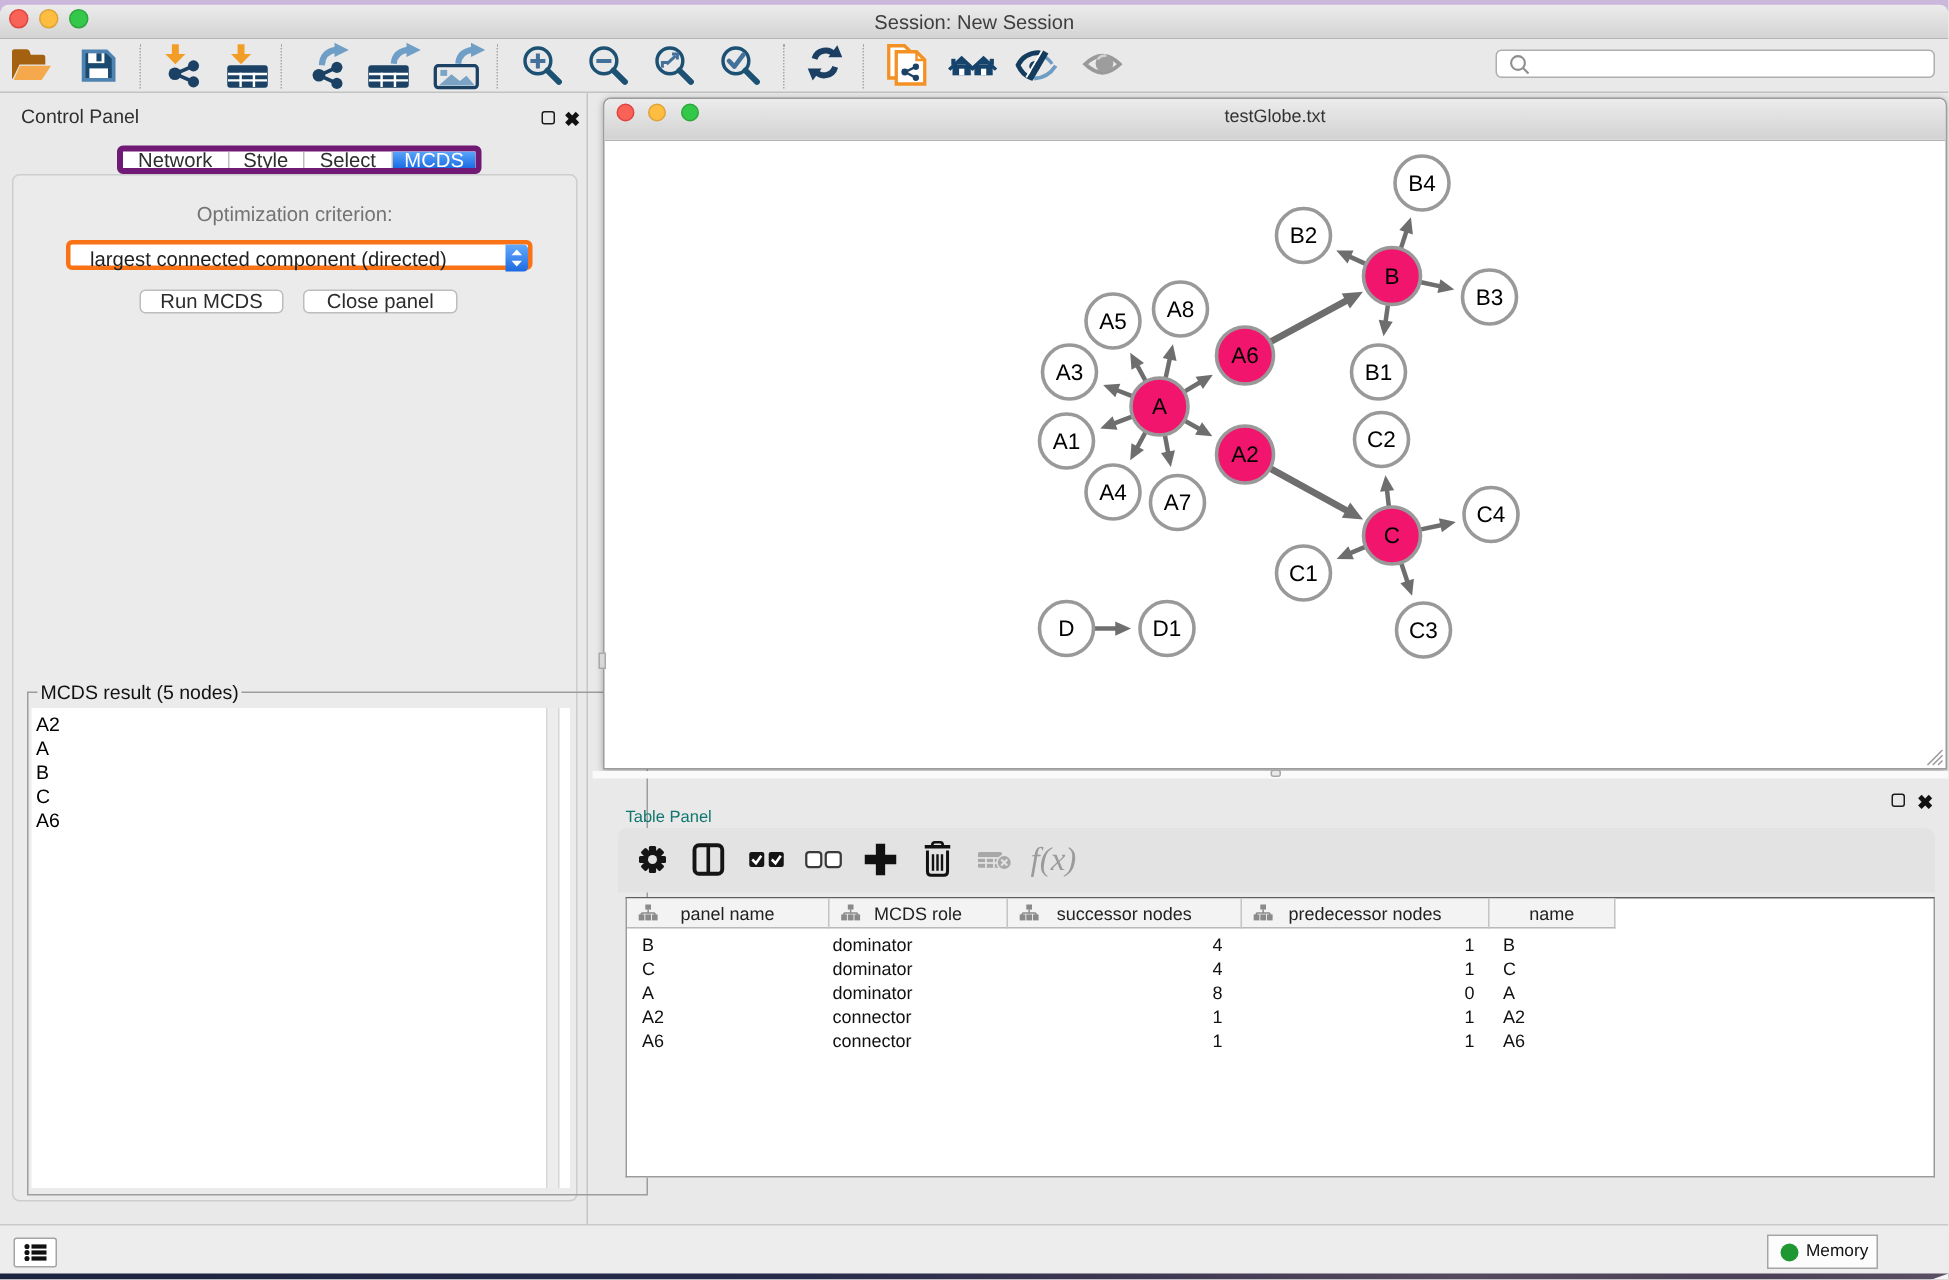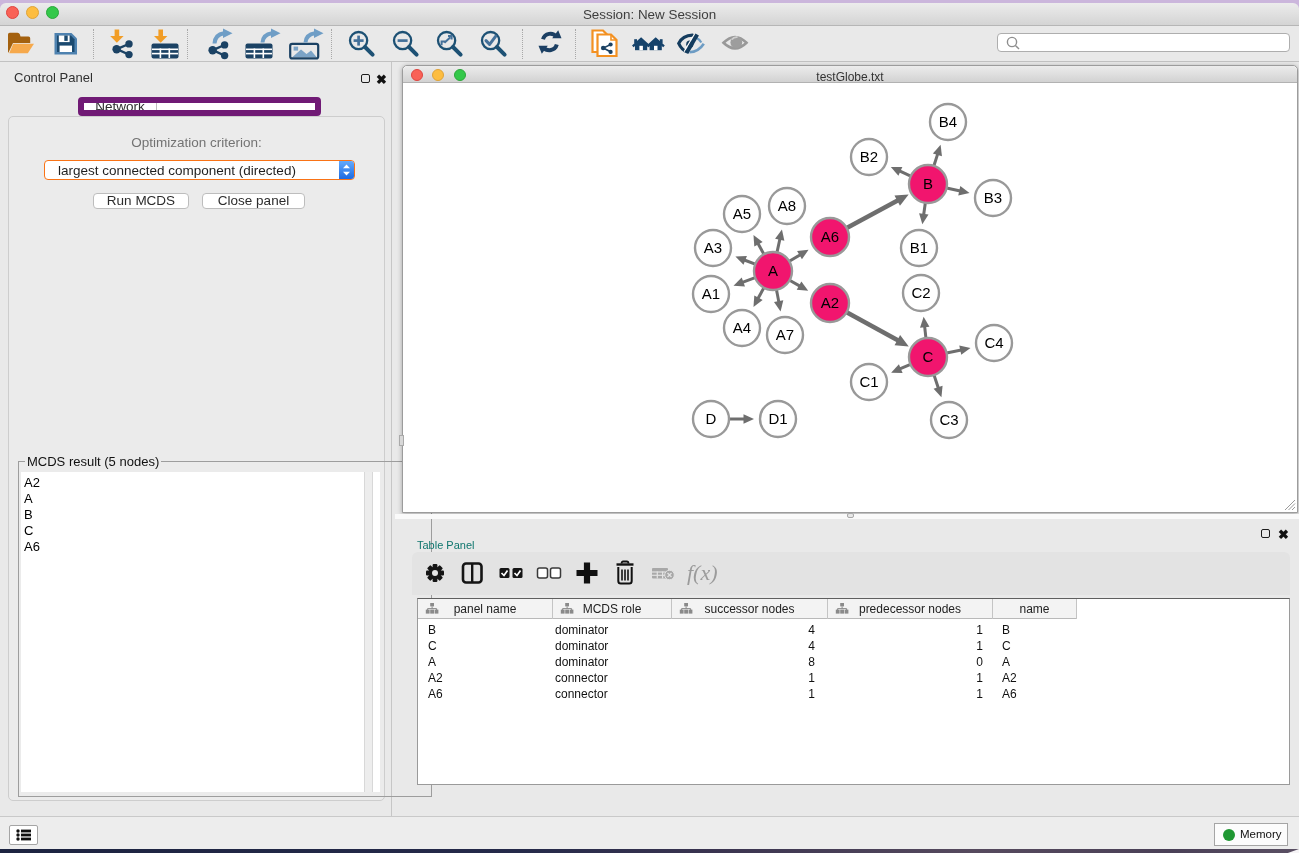--- a/index.html
+++ b/index.html
@@ -26,53 +26,53 @@
 #searchbox { position:absolute; left:997px; top:6px; width:293px; height:19px;
   background:#fff; border:1px solid #aeaeae; border-radius:4px; }
 
 
 #cpanel { left:0; top:62px; width:392px; height:754px; background:#e9e9e9;
   border-right:1px solid #c6c6c6; }
 #cpanel .hdr { position:absolute; left:14px; top:8px; font-size:13px; color:#303030; }
 .winbtn-sq { position:absolute; width:12px; height:12px; border:1.6px solid #1c1c1c; border-radius:2px; }
 .winbtn-x { position:absolute; font-size:15px; font-weight:bold; color:#111; line-height:12px; }
 
-.seg { position:absolute; display:flex; height:19px; border:6px solid #701a75;
-  border-radius:4px; background:#fff; overflow:hidden; font-size:13.5px;flex-direction:column; }
+.seg { position:absolute; display:flex; height:19px; border:4px solid #701a75;
+  border-radius:4px; background:#fff; overflow:hidden; font-size:13.5px; }
 .seg > div { display:flex; align-items:center; justify-content:center; color:#2e2e2e;
   border-right:1px solid #bdbdbd; height:100%; }
 .seg > div:last-child { border-right:none; }
 .seg > div.sel { background:linear-gradient(#5ba5fc,#1a6ce4); color:#fff; }
 
 #cpanel-inner { position:absolute; left:8px; top:54px; width:377px; height:685px;
   background:#ebebeb; border:1px solid #cdcdcd; border-radius:5px; }
 #optlabel { position:absolute; left:0; width:100%; top:18px; text-align:center;
   font-size:13.5px; color:#737373; }
 #dropdown { position:absolute; left:35px; top:43px; width:311px; height:20px;
-  background:#fff; border:1px solid #f97316; border-radius:4px;text-decoration:underline; }
+  background:#fff; border:3px solid #f97316; border-radius:4px;text-decoration:underline; }
 #dropdown .txt { position:absolute; left:13px; top:2px; font-size:13.5px; color:#1f1f1f; }
 #dropdown .btn { position:absolute; right:0; top:0; width:15px; height:18px;
   background:linear-gradient(#64aafd,#1d6ae2); border-radius:0 3px 3px 0; }
 .pbtn { position:absolute; height:16px; background:#fff; border:1px solid #bdbdbd;
   border-radius:4px; font-size:13.5px; color:#2c2c2c; text-align:center; line-height:14px; }
 
 #fieldset { position:absolute; left:9px; top:344px; width:414px; height:336px;
   border:1px solid #9d9d9d; }
 #fieldset .legend { position:absolute; left:6px; top:-8px; background:#ebebeb;
   padding:0 2px; font-size:13px; color:#111; }
 #listbox { position:absolute; left:2px; top:10px; width:359px; height:320px; background:#fff; }
 #listbox .sb { position:absolute; right:7px; top:0; width:9px; height:100%;
   background:#ededed; border-left:1px solid #d8d8d8; border-right:1px solid #d8d8d8; }
 #listbox .it { position:absolute; left:3px; font-size:13px; color:#000; }
 
 
 #netwin { left:402px; top:65px; width:896px; height:448px; background:#fff;
   border:1px solid #9c9c9c; border-radius:5px 5px 0 0;
   box-shadow:0 1px 5px rgba(0,0,0,0.3); }
-#nettitle { position:absolute; left:0; top:0; width:100%; height:17px;
+#nettitle { position:absolute; left:0; top:0; width:100%; height:28px;
   background:linear-gradient(#ececec,#d2d2d2); border-bottom:1px solid #b2b2b2;
   border-radius:5px 5px 0 0; }
 #nettitle .title { position:absolute; left:0; right:0; top:4px; text-align:center;
   font-size:12px; color:#333; }
 #lefthandle { position:absolute; left:-4px; top:369px; width:5px; height:11px;
   background:#d8d8d8; border:1px solid #aaa; }
 
 
 #tpanel { left:403px; top:520px; width:896px; height:296px; }
 #tpanel .hdr { position:absolute; left:14px; top:19px; font-size:11px; color:#0f766e; }
@@ -84,21 +84,21 @@
   border-bottom:1px solid #b9b9b9; }
 .th { position:absolute; top:0; height:20px; border-right:1px solid #c4c4c4;
   font-size:12px; color:#222; text-align:center; line-height:20px; }
 .td { position:absolute; font-size:12px; color:#111; height:16px; line-height:16px; }
 
 
 #statusbar { left:0; top:816px; width:1299px; height:34px; background:#ededed;
   border-top:1px solid #c9c9c9; }
 #listbtn { position:absolute; left:9px; top:8px; width:29px; height:20px;
   background:#fff; border:1px solid #a5a5a5; border-radius:2px; }
-#membtn { position:absolute; left:1214px; top:6px; width:74px; height:23px;
+#membtn { position:absolute; left:1178px; top:6px; width:74px; height:23px;
   background:#fcfcfc; border:1px solid #a5a5a5; font-size:11.5px; color:#111; }
 #membtn .dot { position:absolute; left:8px; top:5px; width:12px; height:12px;
   border-radius:50%; background:#1f9732; }
 #membtn .t { position:absolute; left:25px; top:4px; }
 #bottomstrip { left:0; top:849px; width:1299px; height:4px;
   background:linear-gradient(90deg,#1c2340 0%,#252a4a 40%,#3a3450 55%,#564a5e 75%,#4a4057 90%,#5a4f63 100%); }
 #bottomstrip .wedge { position:absolute; right:0; top:0; width:0; height:0;
   border-right:14px solid #f6f4f6; border-top:5px solid transparent; }
 </style>
 </head>

